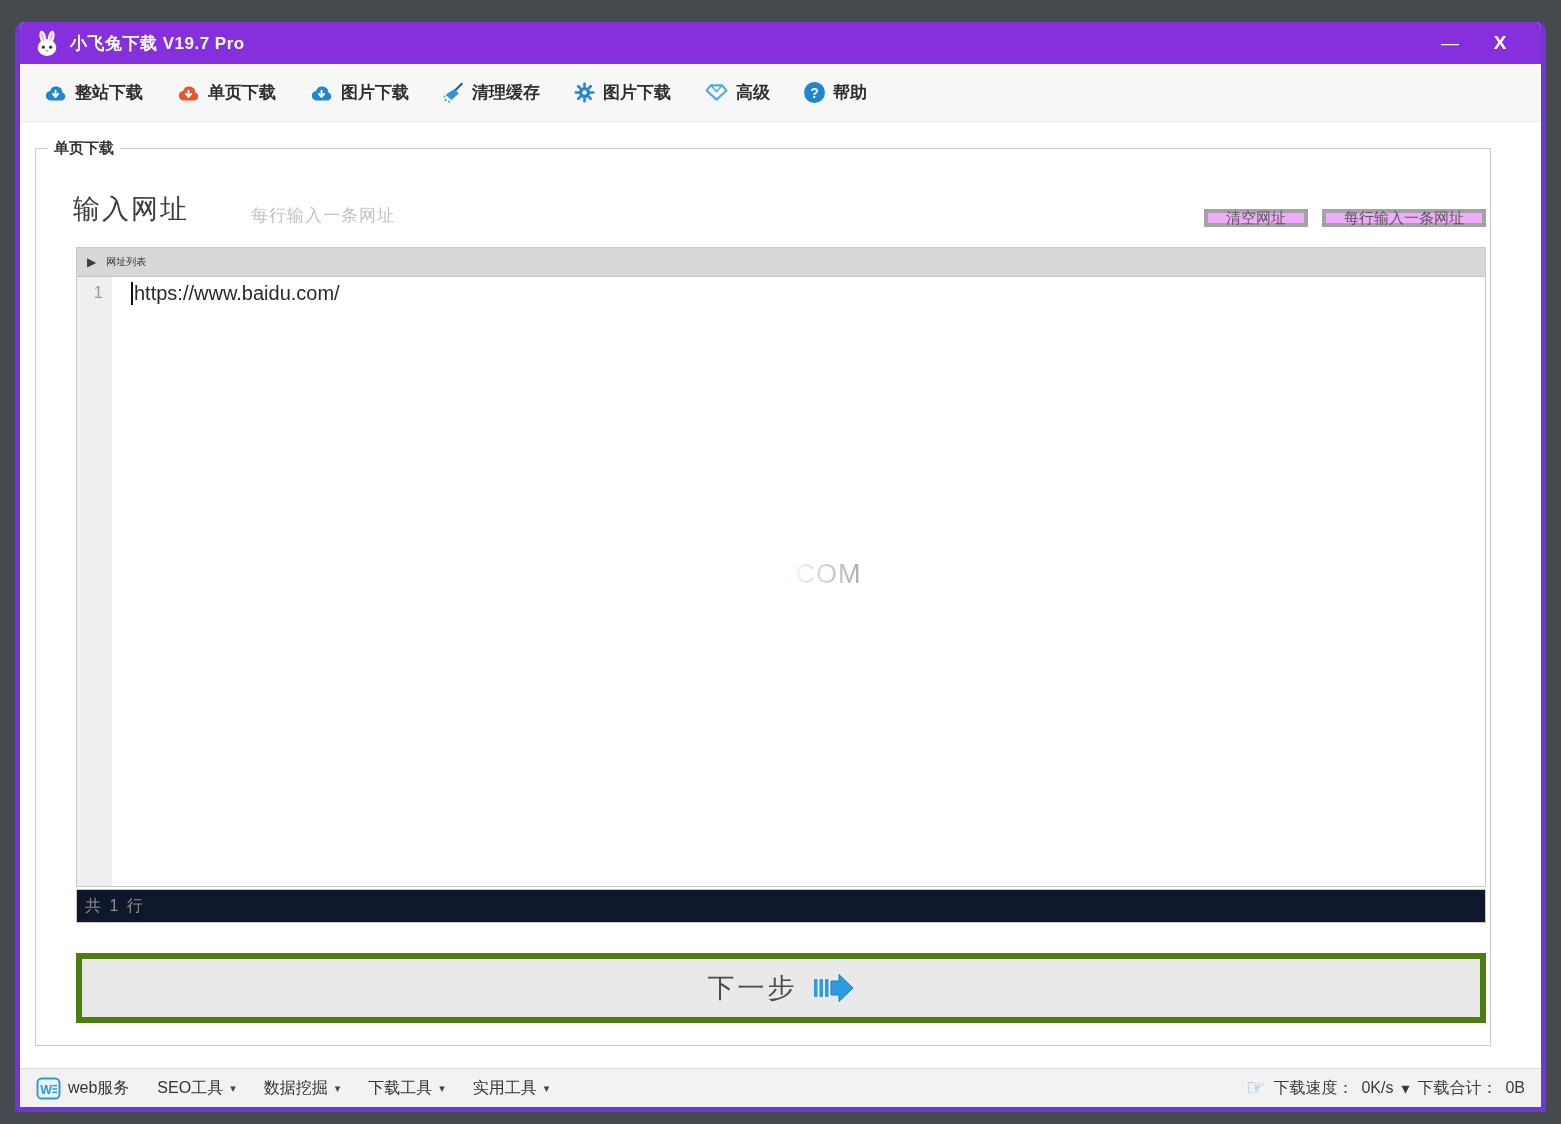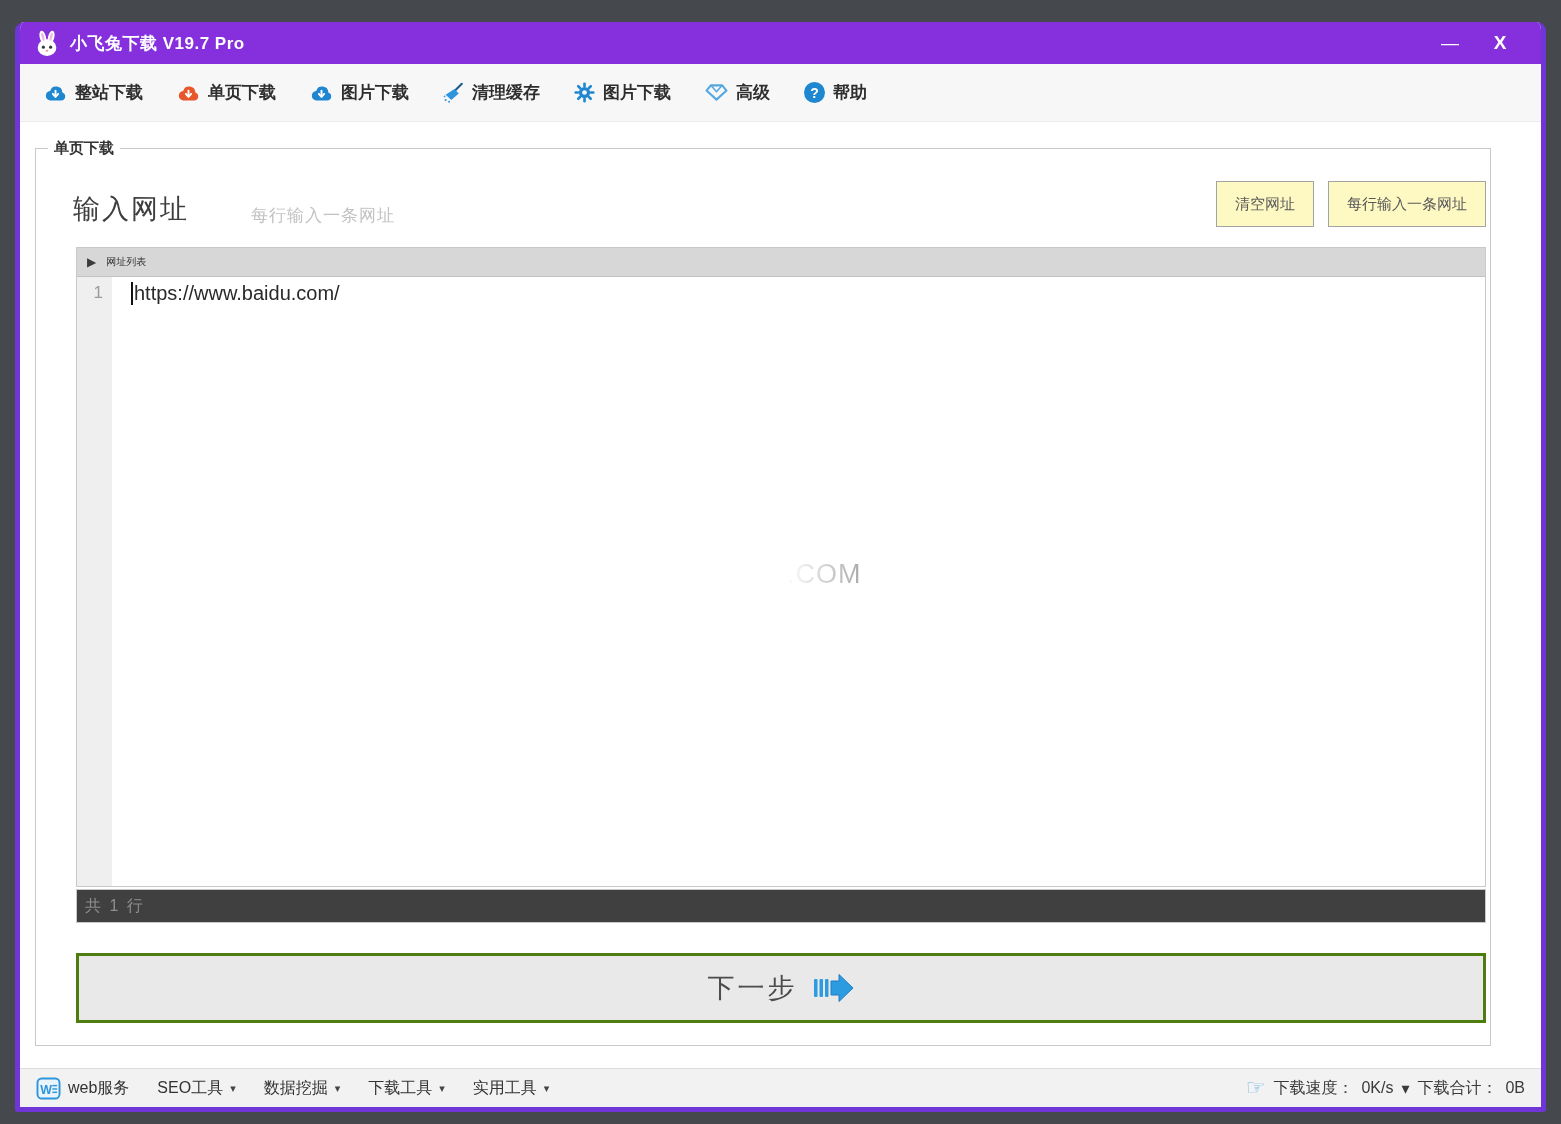--- a/index.html
+++ b/index.html
@@ -62,22 +62,22 @@
     font-size:15px; font-weight:700; color:#333;
   }
   .head-row {
     position:absolute; left:37px; right:4px; top:36px; height:42px;
     display:flex; align-items:flex-end;
   }
   .heading { font-size:27px; color:#3d3d3d; letter-spacing:2px; }
   .hint { font-size:17px; color:#c2c2c2; margin-left:62px; letter-spacing:1px; }
   .head-spacer { flex:1; }
   .small-btn {
-    height:46px; padding:0 18px; margin-left:14px;
-    background:#fef9c3; border:1px solid #a3a3a3;
+    height:18px; padding:0 18px; margin-left:14px;
+    background:#f0abfc; border:4px solid #a3a3a3;
     font-size:15px; color:#5a5a5a;
     display:flex; align-items:center; cursor:default;
     font-family:"Liberation Sans","DejaVu Sans",sans-serif;
   }
   .list-box {
     position:absolute; left:40px; right:4px; top:98px;
     border:1px solid #c9c9c9;
   }
   .list-header {
     height:29px; background:#d7d7d7; border-bottom:1px solid #c2c2c2;
@@ -99,27 +99,27 @@
     position:absolute; left:675px; top:282px;
     font-size:27px; letter-spacing:1px;
     color:#d4d4d4;
     background:linear-gradient(90deg, rgba(200,200,200,0.03) 0%, rgba(140,140,140,0.75) 100%);
     -webkit-background-clip:text; background-clip:text;
     -webkit-text-fill-color:transparent;
     pointer-events:none;
   }
   .count-bar {
     position:absolute; left:40px; right:4px; top:740px; height:34px;
-    border:1px solid #c9c9c9; background:#404040;
+    border:1px solid #c9c9c9; background:#0f172a;
     display:flex; align-items:center; padding-left:8px;
     font-size:16px; color:#8e8e8e; letter-spacing:2px;
   }
   .next-btn {
     position:absolute; left:40px; right:4px; top:804px; height:70px;
-    background:#e9e9e9; border:3px solid #4d7c0f;
+    background:#e9e9e9; border:6px solid #4d7c0f;
     display:flex; align-items:center; justify-content:center; gap:15px;
     font-size:27px; color:#4c4c4c; letter-spacing:3px; cursor:default;
     font-family:"Liberation Sans","DejaVu Sans",sans-serif;
   }
   
   .statusbar {
     height:39px; flex:0 0 39px;
     background:#f2f2f2; border-top:1px solid #dcdcdc;
     display:flex; align-items:center;
     padding:0 16px; font-size:16px; color:#333;

